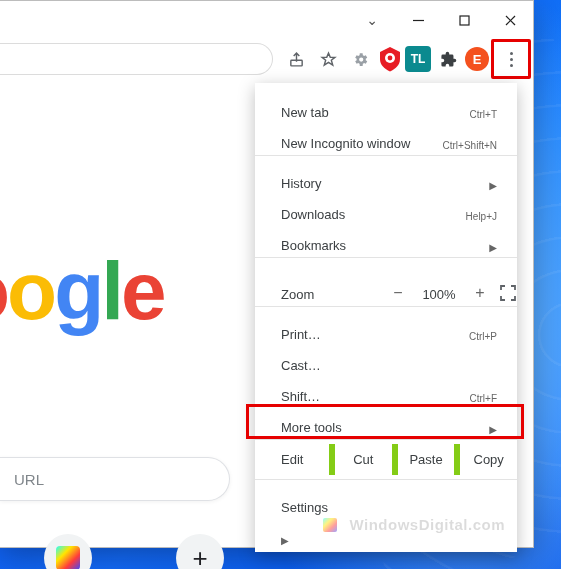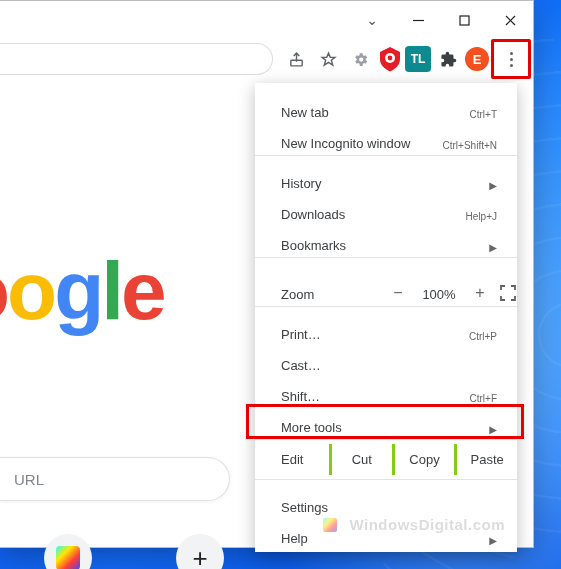--- a/index.html
+++ b/index.html
@@ -58,21 +58,21 @@
   .mi .sc2{color:#666;font-size:10px}
   .mi .arw{color:#666;font-size:10px}
   .sep{height:1px;background:#e3e3e3;margin:4px 0}
   .zoomrow{display:flex;align-items:flex-end;height:40px;padding:0 0 0 26px;gap:8px}
   .zoomrow .lab{flex:1}
   .zoombtn{width:22px;text-align:center;color:#666;font-size:16px}
   .zoomval{width:44px;text-align:center;font-size:13px}
   .fs{width:18px;height:18px}
   .editrow{display:flex;align-items:center;height:31px;padding:0 0 0 26px}
   .editrow .lab{width:48px}
-  .editrow .eb{flex:1;text-align:center;border-left:3px solid #84cc16;height:100%;display:flex;align-items:center;justify-content:center}
+  .editrow .eb{flex:1;text-align:center;border-left:6px solid #84cc16;height:100%;display:flex;align-items:center;justify-content:center}
   .settings-hi{position:absolute;left:246px;top:403px;width:278px;height:35px;border:3px solid #e60000;pointer-events:none}
 
   .watermark{position:absolute;right:28px;bottom:14px;font-size:15px;color:rgba(0,0,0,.14);font-weight:700;letter-spacing:.5px;display:flex;align-items:center;gap:12px}
   .watermark .sq{width:14px;height:14px;background:linear-gradient(135deg,#2ff,#ffe600,#ff3b3b,#3b49ff);opacity:.5;border-radius:2px}
 </style>
 </head>
 <body>
 
 <div class="bloom"></div>
 <div class="swirl"></div>
@@ -210,29 +210,28 @@
         <span class="sc2">Ctrl+F</span>
       </div>
     <div class="mi">
         <span class="lab">More tools</span>
         <span class="arw">▶</span>
       </div>
     <div class="sep"></div>
     <div class="editrow">
       <span class="lab">Edit</span>
       <span class="eb">Cut</span>
+      <span class="eb">Paste</span>
       <span class="eb">Copy</span>
-      <span class="eb">Paste</span>
     </div>
     <div class="sep"></div>
     <div class="mi">
         <span class="lab">Settings</span>
       </div>
     <div class="mi">
-        <span class="lab">Help</span>
         <span class="arw">▶</span>
       </div>
 
   </div>
 
   <div class="settings-hi"></div>
 
   <div class="watermark">
     <div class="sq"></div>
     <span>WindowsDigital.com</span>

